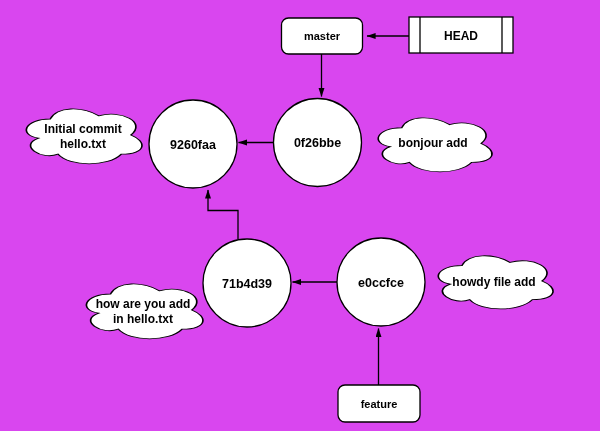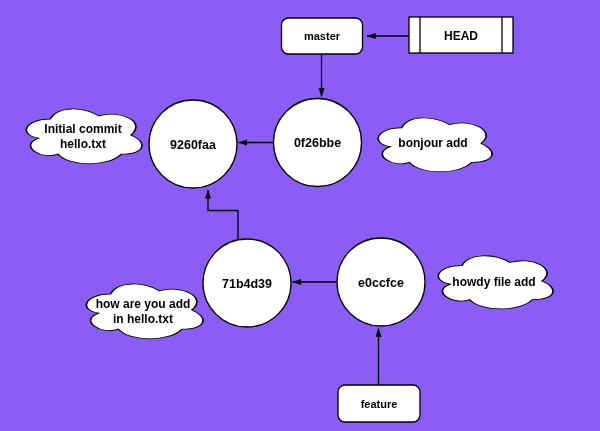--- a/index.html
+++ b/index.html
@@ -8,21 +8,21 @@
     background: #ffffff;
     width: 600px;
     height: 431px;
     overflow: hidden;
     font-family: "Liberation Sans", "DejaVu Sans", sans-serif;
   }
   .canvas {
     position: relative;
     width: 600px;
     height: 431px;
-    background: #8b5cf6;
+    background: #d946ef;
   }
   svg { display: block; }
   .shape {
     fill: #ffffff;
     stroke: #000000;
     stroke-width: 1.3;
   }
   .edge {
     fill: none;
     stroke: #000000;

